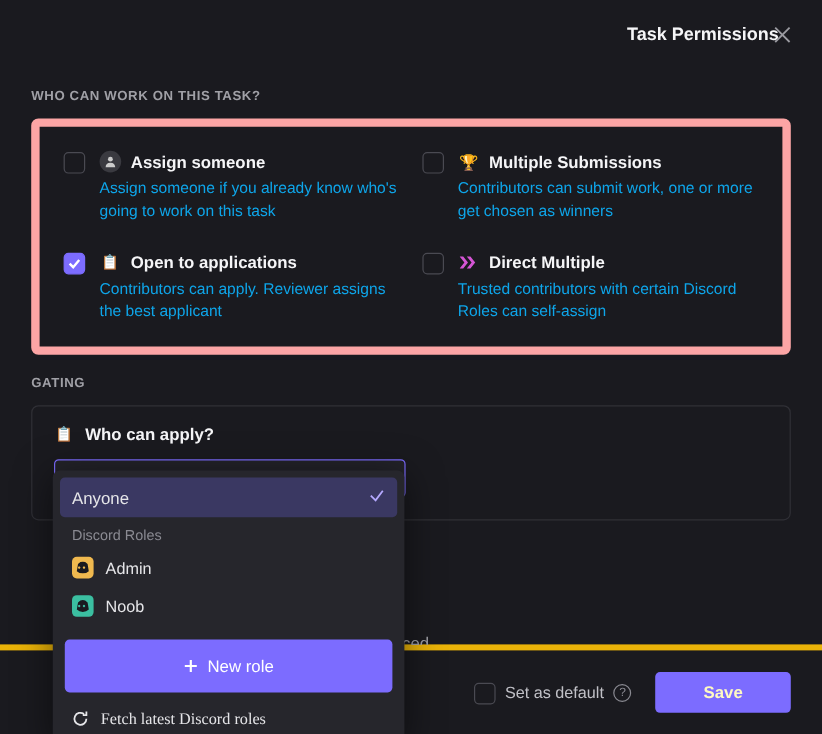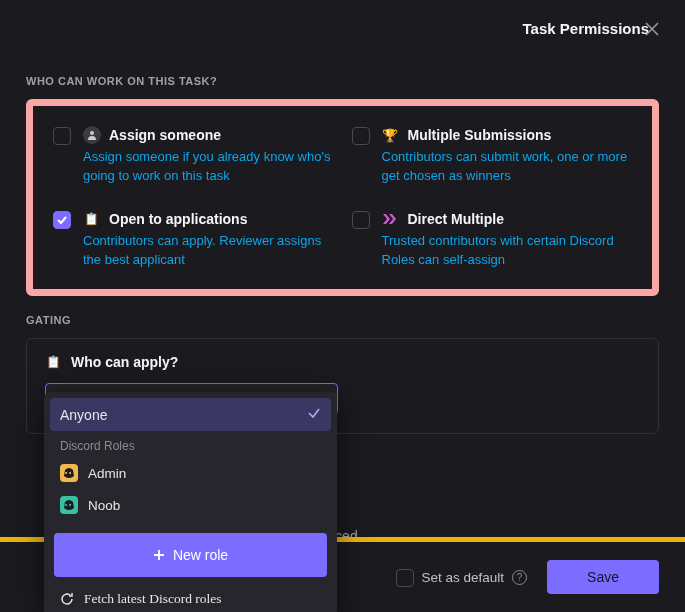--- a/index.html
+++ b/index.html
@@ -254,23 +254,23 @@
       font-size: 10px;
       display: flex;
       align-items: center;
       justify-content: center;
       color: #8a8a92;
     }
     .btn-save {
       background: #7c6cff;
       border: none;
       border-radius: 4px;
-      color: #0f172a;
-      font-size: 14px;
-      font-weight: 400;
+      color: #fef9c3;
+      font-size: 14px;
+      font-weight: 700;
       padding: 9px 40px;
       cursor: pointer;
     }
     .check-mark { color: #b5a9ff; }
   </style>
 </head>
 <body>
 
 <div class="modal">
 

